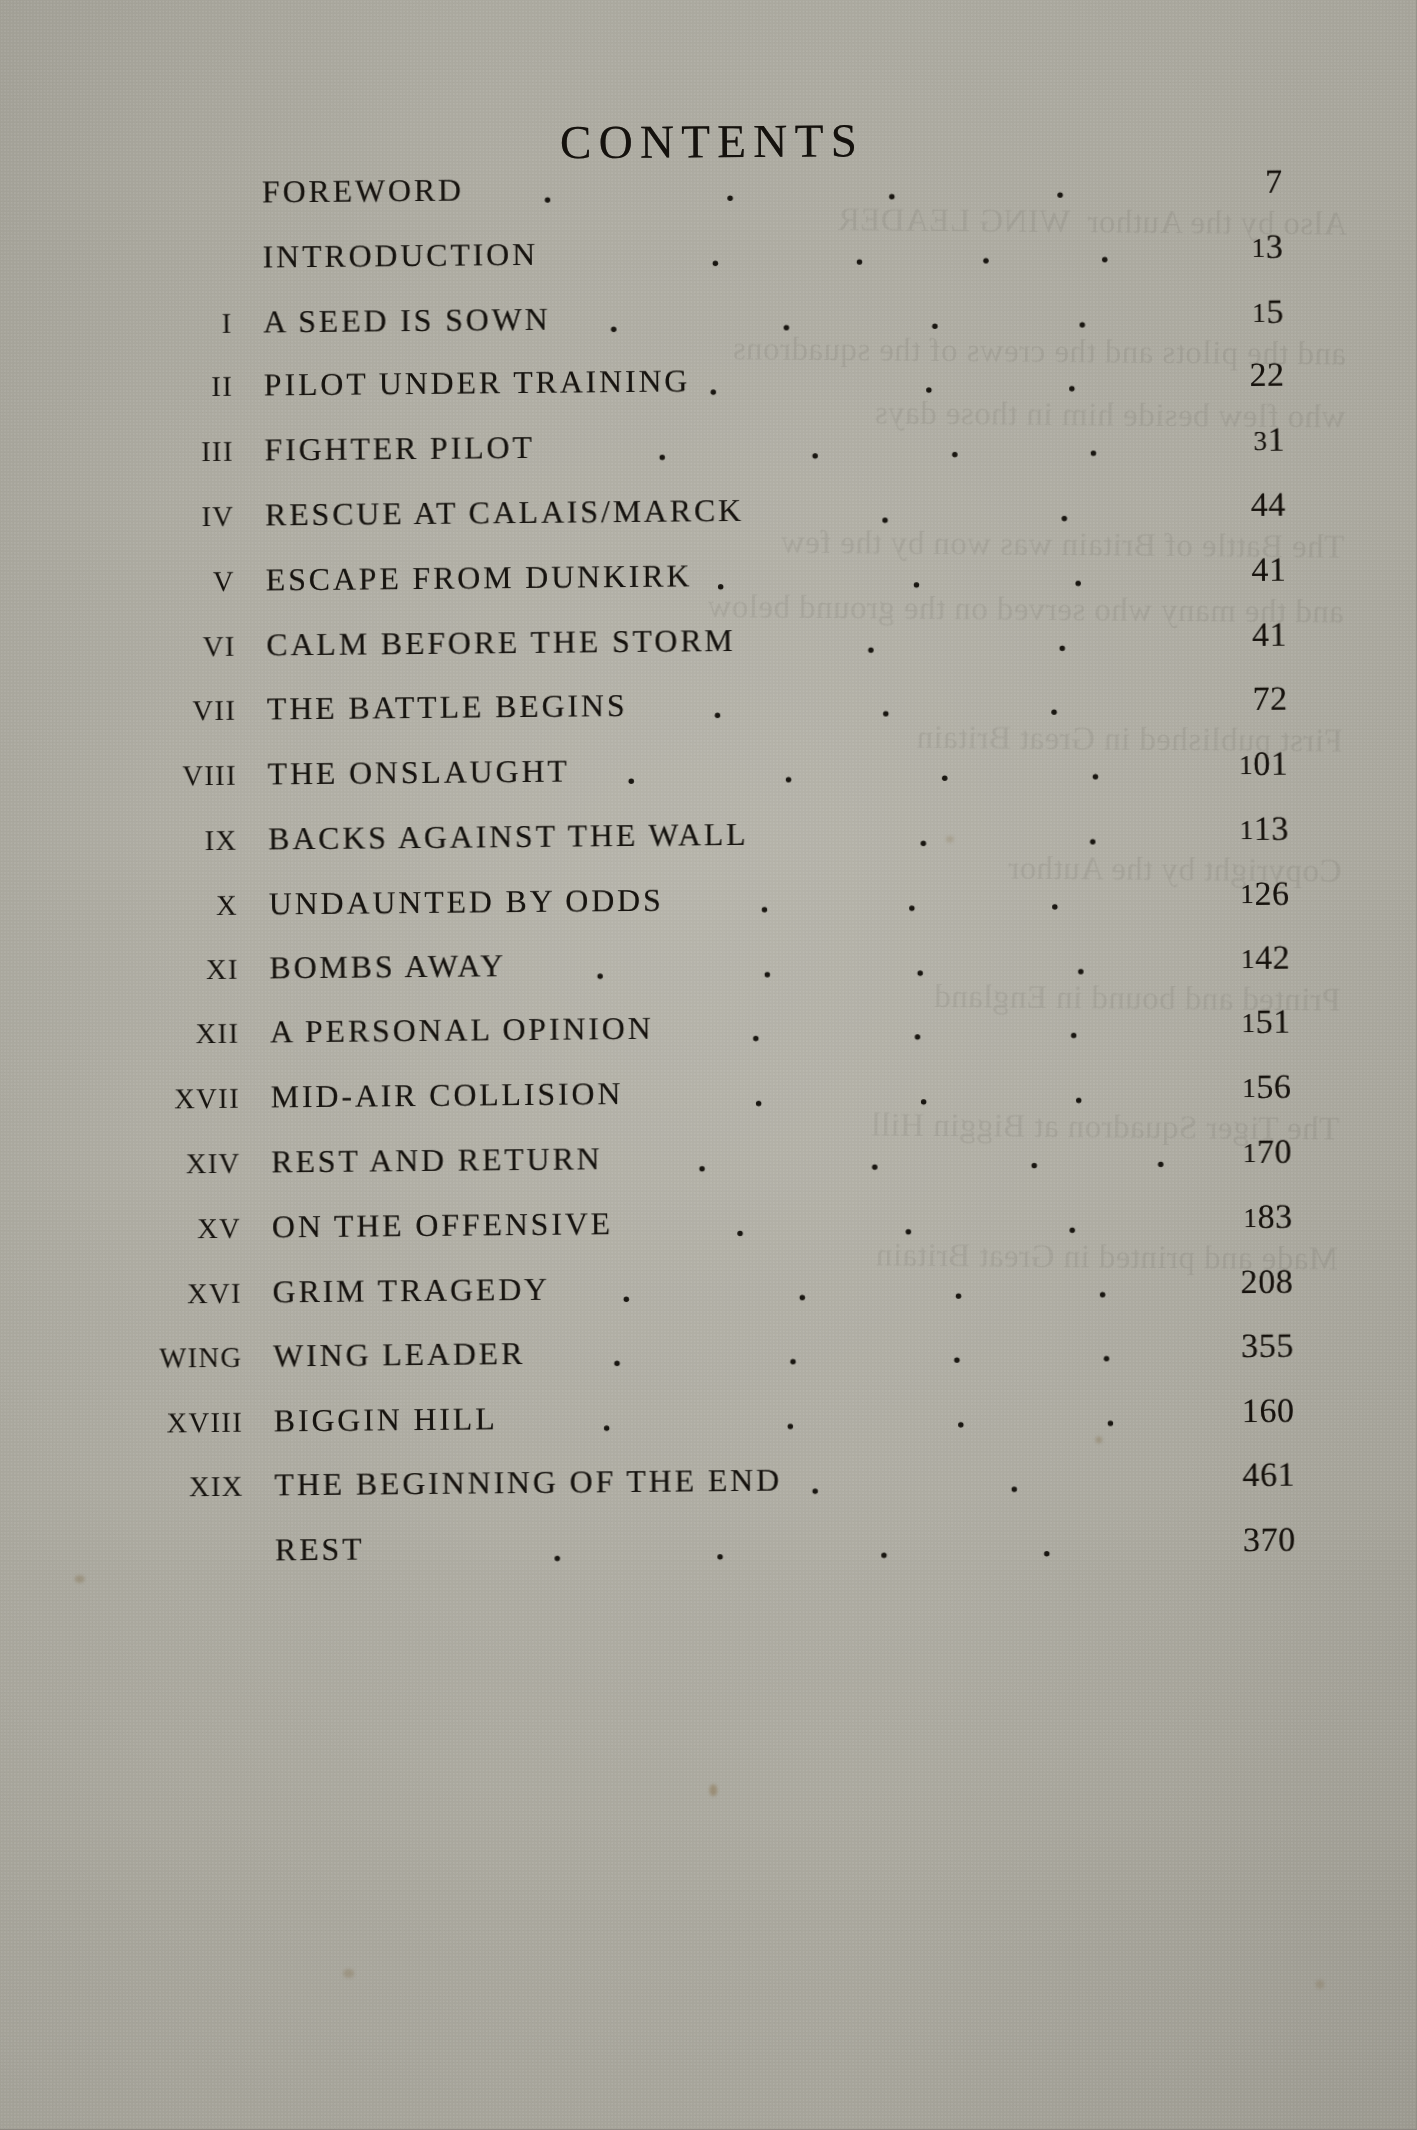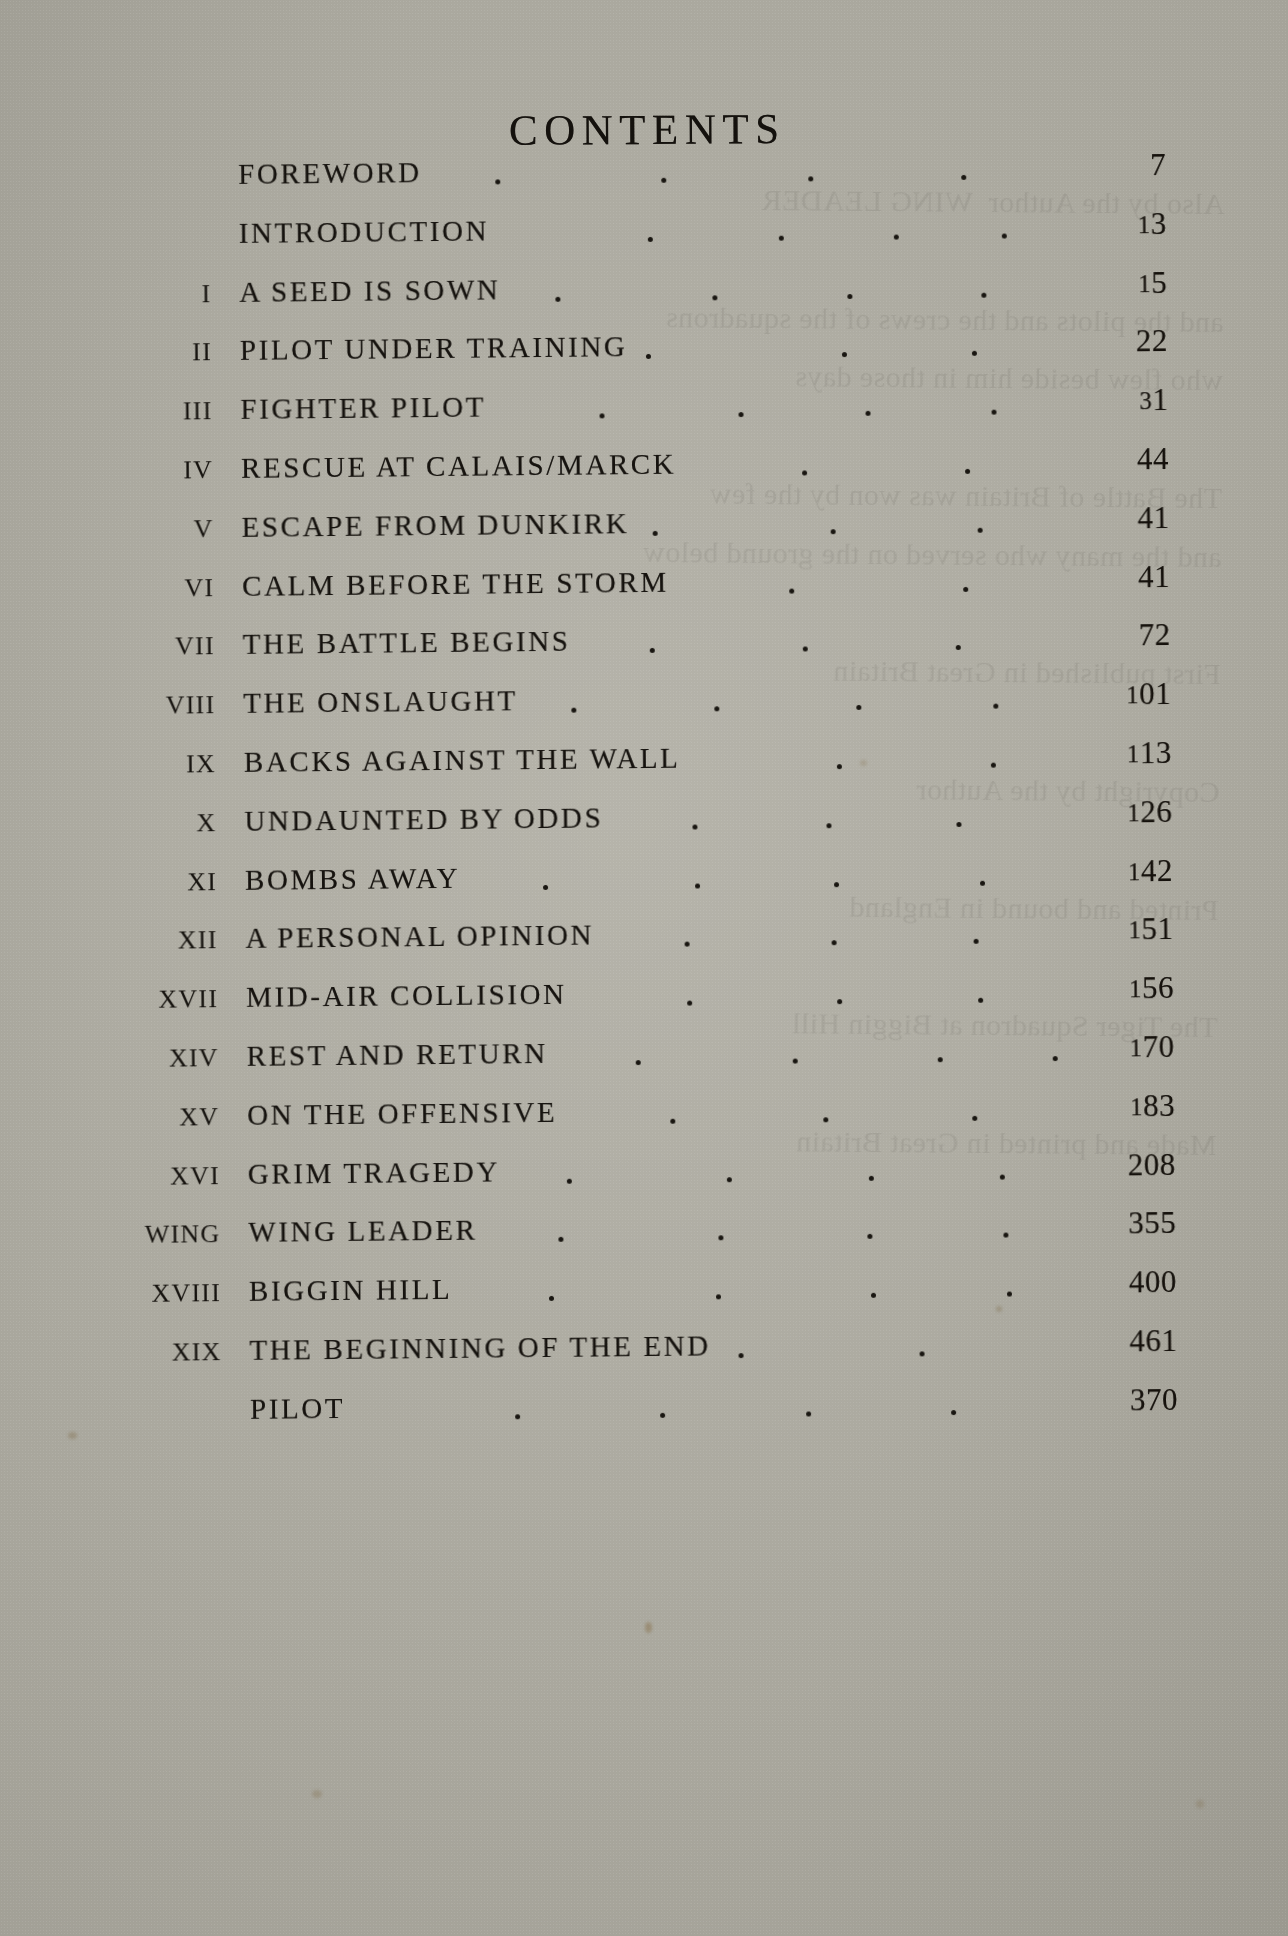--- a/index.html
+++ b/index.html
@@ -385,34 +385,34 @@
       </div>
       <div class="toc-row">
         <span class="numeral">XVIII</span>
         <span class="entry-title">BIGGIN HILL</span>
         <span class="dots">
           <i style="left: 14%;"></i>
           <i style="left: 41%;"></i>
           <i style="left: 66%;"></i>
           <i style="left: 88%;"></i>
         </span>
-        <span class="pageno">400</span>
+        <span class="pageno">160</span>
       </div>
       <div class="toc-row">
         <span class="numeral">XIX</span>
         <span class="entry-title">THE BEGINNING OF THE END</span>
         <span class="dots">
           <i style="left: 5%;"></i>
           <i style="left: 55%;"></i>
         </span>
         <span class="pageno">461</span>
       </div>
       <div class="toc-row">
         <span class="numeral"></span>
-        <span class="entry-title">PILOT</span>
+        <span class="entry-title">REST</span>
         <span class="dots">
           <i style="left: 22%;"></i>
           <i style="left: 42%;"></i>
           <i style="left: 62%;"></i>
           <i style="left: 82%;"></i>
         </span>
         <span class="pageno">370</span>
       </div>
     </div>
 

